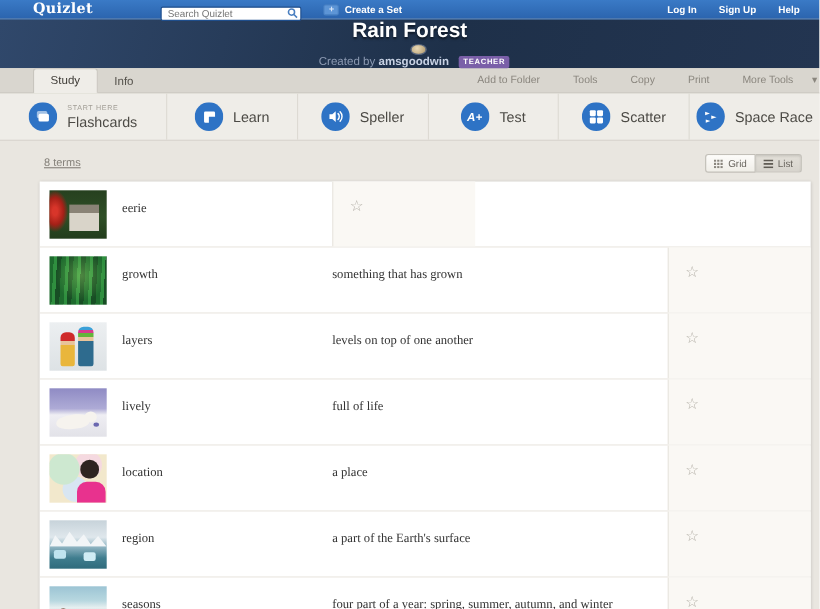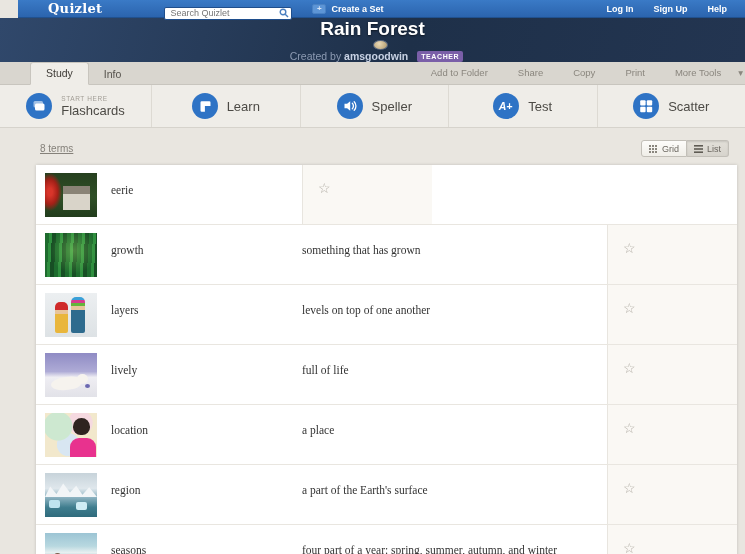--- a/index.html
+++ b/index.html
@@ -1,21 +1,21 @@
 <!DOCTYPE html>
 <html><head>
 <meta charset="utf-8">
 <style>
   * { margin:0; padding:0; box-sizing:border-box; }
   html,body { width:745px; height:554px; overflow:hidden; }
   body { background:#e9e6e0; font-family:"Liberation Sans", sans-serif; position:relative; }
 
   
   .topbar { height:18px; background:linear-gradient(#3a7ac6,#2b64ae); border-bottom:1px solid #20518f;
-            display:flex; align-items:center; padding:0 10px;margin-left:18px; }
+            display:flex; align-items:center; padding:0 10px; }
   .logo { font-family:"DejaVu Serif", serif; font-weight:bold; color:#fff; font-size:13px;
           margin-left:20px; cursor:pointer; letter-spacing:0.3px; }
   .searchwrap { position:relative; margin-left:62px; width:128px; height:13px; }
   .searchwrap input { width:100%; height:13px; font-size:9px; border:1px solid #1f4e8c; border-radius:2px;
           padding:0 16px 0 5px; color:#555; outline:none; font-family:"Liberation Sans", sans-serif; }
   .search-icon { position:absolute; right:3px; top:1.5px; cursor:pointer; }
   .create-set { margin-left:20px; display:flex; gap:5px; align-items:center; cursor:pointer; }
   .plus-badge { width:14px; height:10px; background:#5d95d6; border:1px solid #4a82c4; border-radius:2px;
           color:#d9e6f7; font-size:8px; line-height:8px; text-align:center; font-weight:bold; }
   .create-label { color:#fff; font-size:9px; font-weight:bold; }
@@ -149,21 +149,21 @@
     <span class="author">amsgoodwin</span>
     <span class="teacher-badge">TEACHER</span>
   </div>
 </div>
 
 <div class="tabstrip">
   <div class="tab active">Study</div>
   <div class="tab">Info</div>
   <div class="toolbar">
     <span>Add to Folder</span>
-    <span>Share</span>
+    <span>Tools</span>
     <span>Copy</span>
     <span>Print</span>
     <span>More Tools</span>
     <span class="caret">▾</span>
   </div>
 </div>
 
 <div class="modes">
   <div class="mode mode-flashcards">
     <span class="mode-icon">
@@ -211,20 +211,31 @@
     <span class="mode-icon">
       <svg width="26" height="26" viewBox="0 0 26 26">
           <circle cx="13" cy="13" r="13" fill="#2e73c5"></circle>
           <rect x="7.2" y="7.2" width="5.4" height="5.4" rx="1" fill="#fff"></rect>
           <rect x="13.8" y="7.2" width="5.4" height="5.4" rx="1" fill="#fff"></rect>
           <rect x="7.2" y="13.8" width="5.4" height="5.4" rx="1" fill="#fff"></rect>
           <rect x="13.8" y="13.8" width="5.4" height="5.4" rx="1" fill="#fff"></rect>
         </svg>
     </span>
     <span class="mode-label">Scatter</span>
+  </div>
+  <div class="mode">
+    <span class="mode-icon">
+      <svg width="26" height="26" viewBox="0 0 26 26">
+          <circle cx="13" cy="13" r="13" fill="#2e73c5"></circle>
+          <path d="M8 8.6 l4.4 1.6 -4.4 1.6 z" fill="#fff"></path>
+          <path d="M13.6 12 l4.8 1.6 -4.8 1.6 z" fill="#fff"></path>
+          <path d="M8.6 15.6 l4.2 1.5 -4.2 1.5 z" fill="#fff"></path>
+        </svg>
+    </span>
+    <span class="mode-label">Space Race</span>
   </div>
 </div>
 
 <div class="list-head">
   <span class="count">8 terms</span>
   <div class="view-toggle">
     <span class="toggle-btn grid-btn">
       <svg width="9" height="8" viewBox="0 0 9 8">
           <rect x="0" y="0" width="2" height="2" fill="#8a867e"></rect>
           <rect x="3" y="0" width="2" height="2" fill="#8a867e"></rect>

